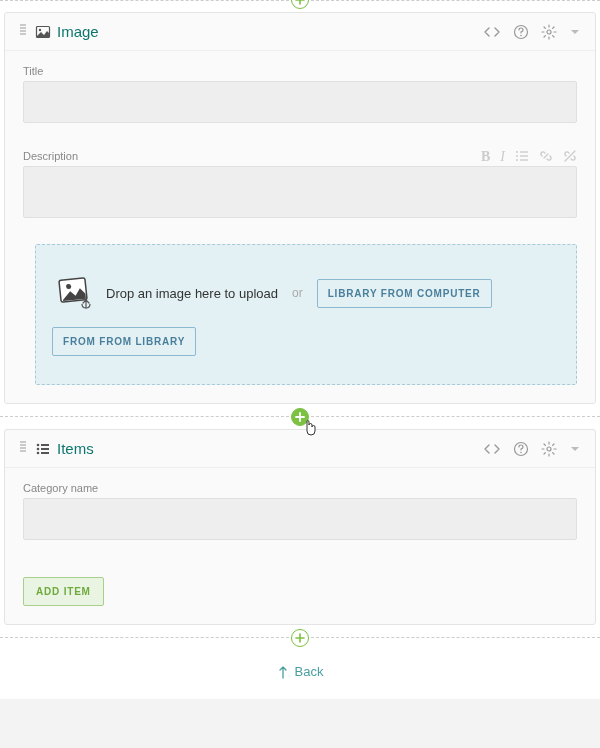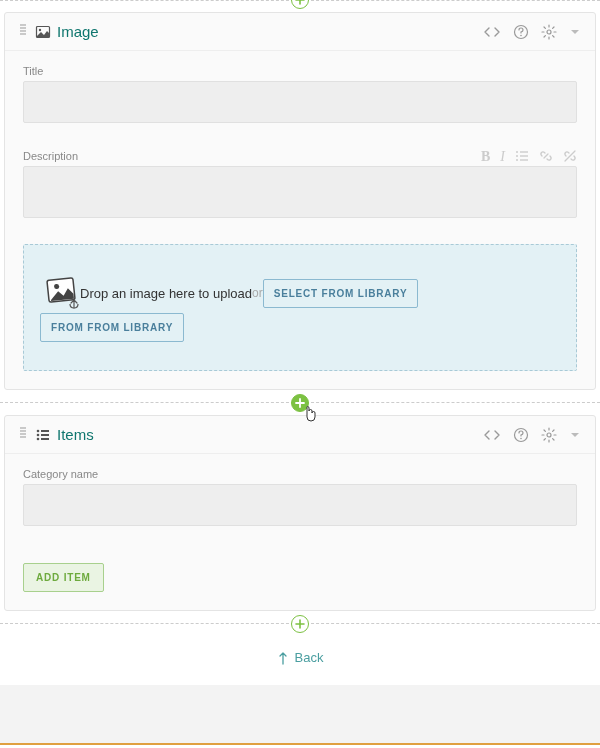--- a/index.html
+++ b/index.html
@@ -94,21 +94,23 @@
     background: #eeeeee;
     border-radius: 2px;
   }
   .dropzone {
     border: 1px dashed #a8c9d6;
     background: #e3f1f5;
     border-radius: 2px;
     padding: 28px 16px;
     display: flex;
     align-items: center;
+    gap: 14px;
     flex-wrap: wrap;
+    margin-left: 12px;
   }
   .dz-icon {
     width: 40px;
     height: 40px;
     position: relative;
   }
   .dz-text { font-size: 13px; color: #333; }
   .dz-or { color: #aaa; font-size: 12px; }
   .dz-btn {
     border: 1px solid #8bb9d0;
@@ -246,21 +248,21 @@
         <svg width="42" height="42" viewBox="0 0 42 42">
           <rect x="8" y="6" width="26" height="22" rx="2" fill="#fff" stroke="#444" stroke-width="1.5" transform="rotate(-6 21 17)"></rect>
           <circle cx="17" cy="13" r="2.5" fill="#444" transform="rotate(-6 21 17)"></circle>
           <path d="M10 26 L18 18 L23 23 L28 16 L33 22 V27 H10 Z" fill="#444" transform="rotate(-6 21 17)"></path>
           <path d="M30 31 Q30 35 34 35 Q38 35 38 31" fill="none" stroke="#555" stroke-width="1.2"></path>
           <path d="M34 27 v8 M31 30 l3 -3 l3 3" fill="none" stroke="#555" stroke-width="1.2" stroke-linecap="round" stroke-linejoin="round"></path>
         </svg>
       </div>
       <span class="dz-text">Drop an image here to upload</span>
       <span class="dz-or">or</span>
-      <button class="dz-btn">SELECT FROM LIBRARY</button>
+      <button class="dz-btn">LIBRARY FROM COMPUTER</button>
       <button class="dz-btn">FROM FROM LIBRARY</button>
     </div>
   </div>
 </div>
 
 <div class="divider">
   <div class="add-btn solid">
     <svg width="10" height="10" viewBox="0 0 10 10">
         <path d="M5 1v8M1 5h8" stroke="#fff" stroke-width="1.8" stroke-linecap="round"></path>
       </svg>

